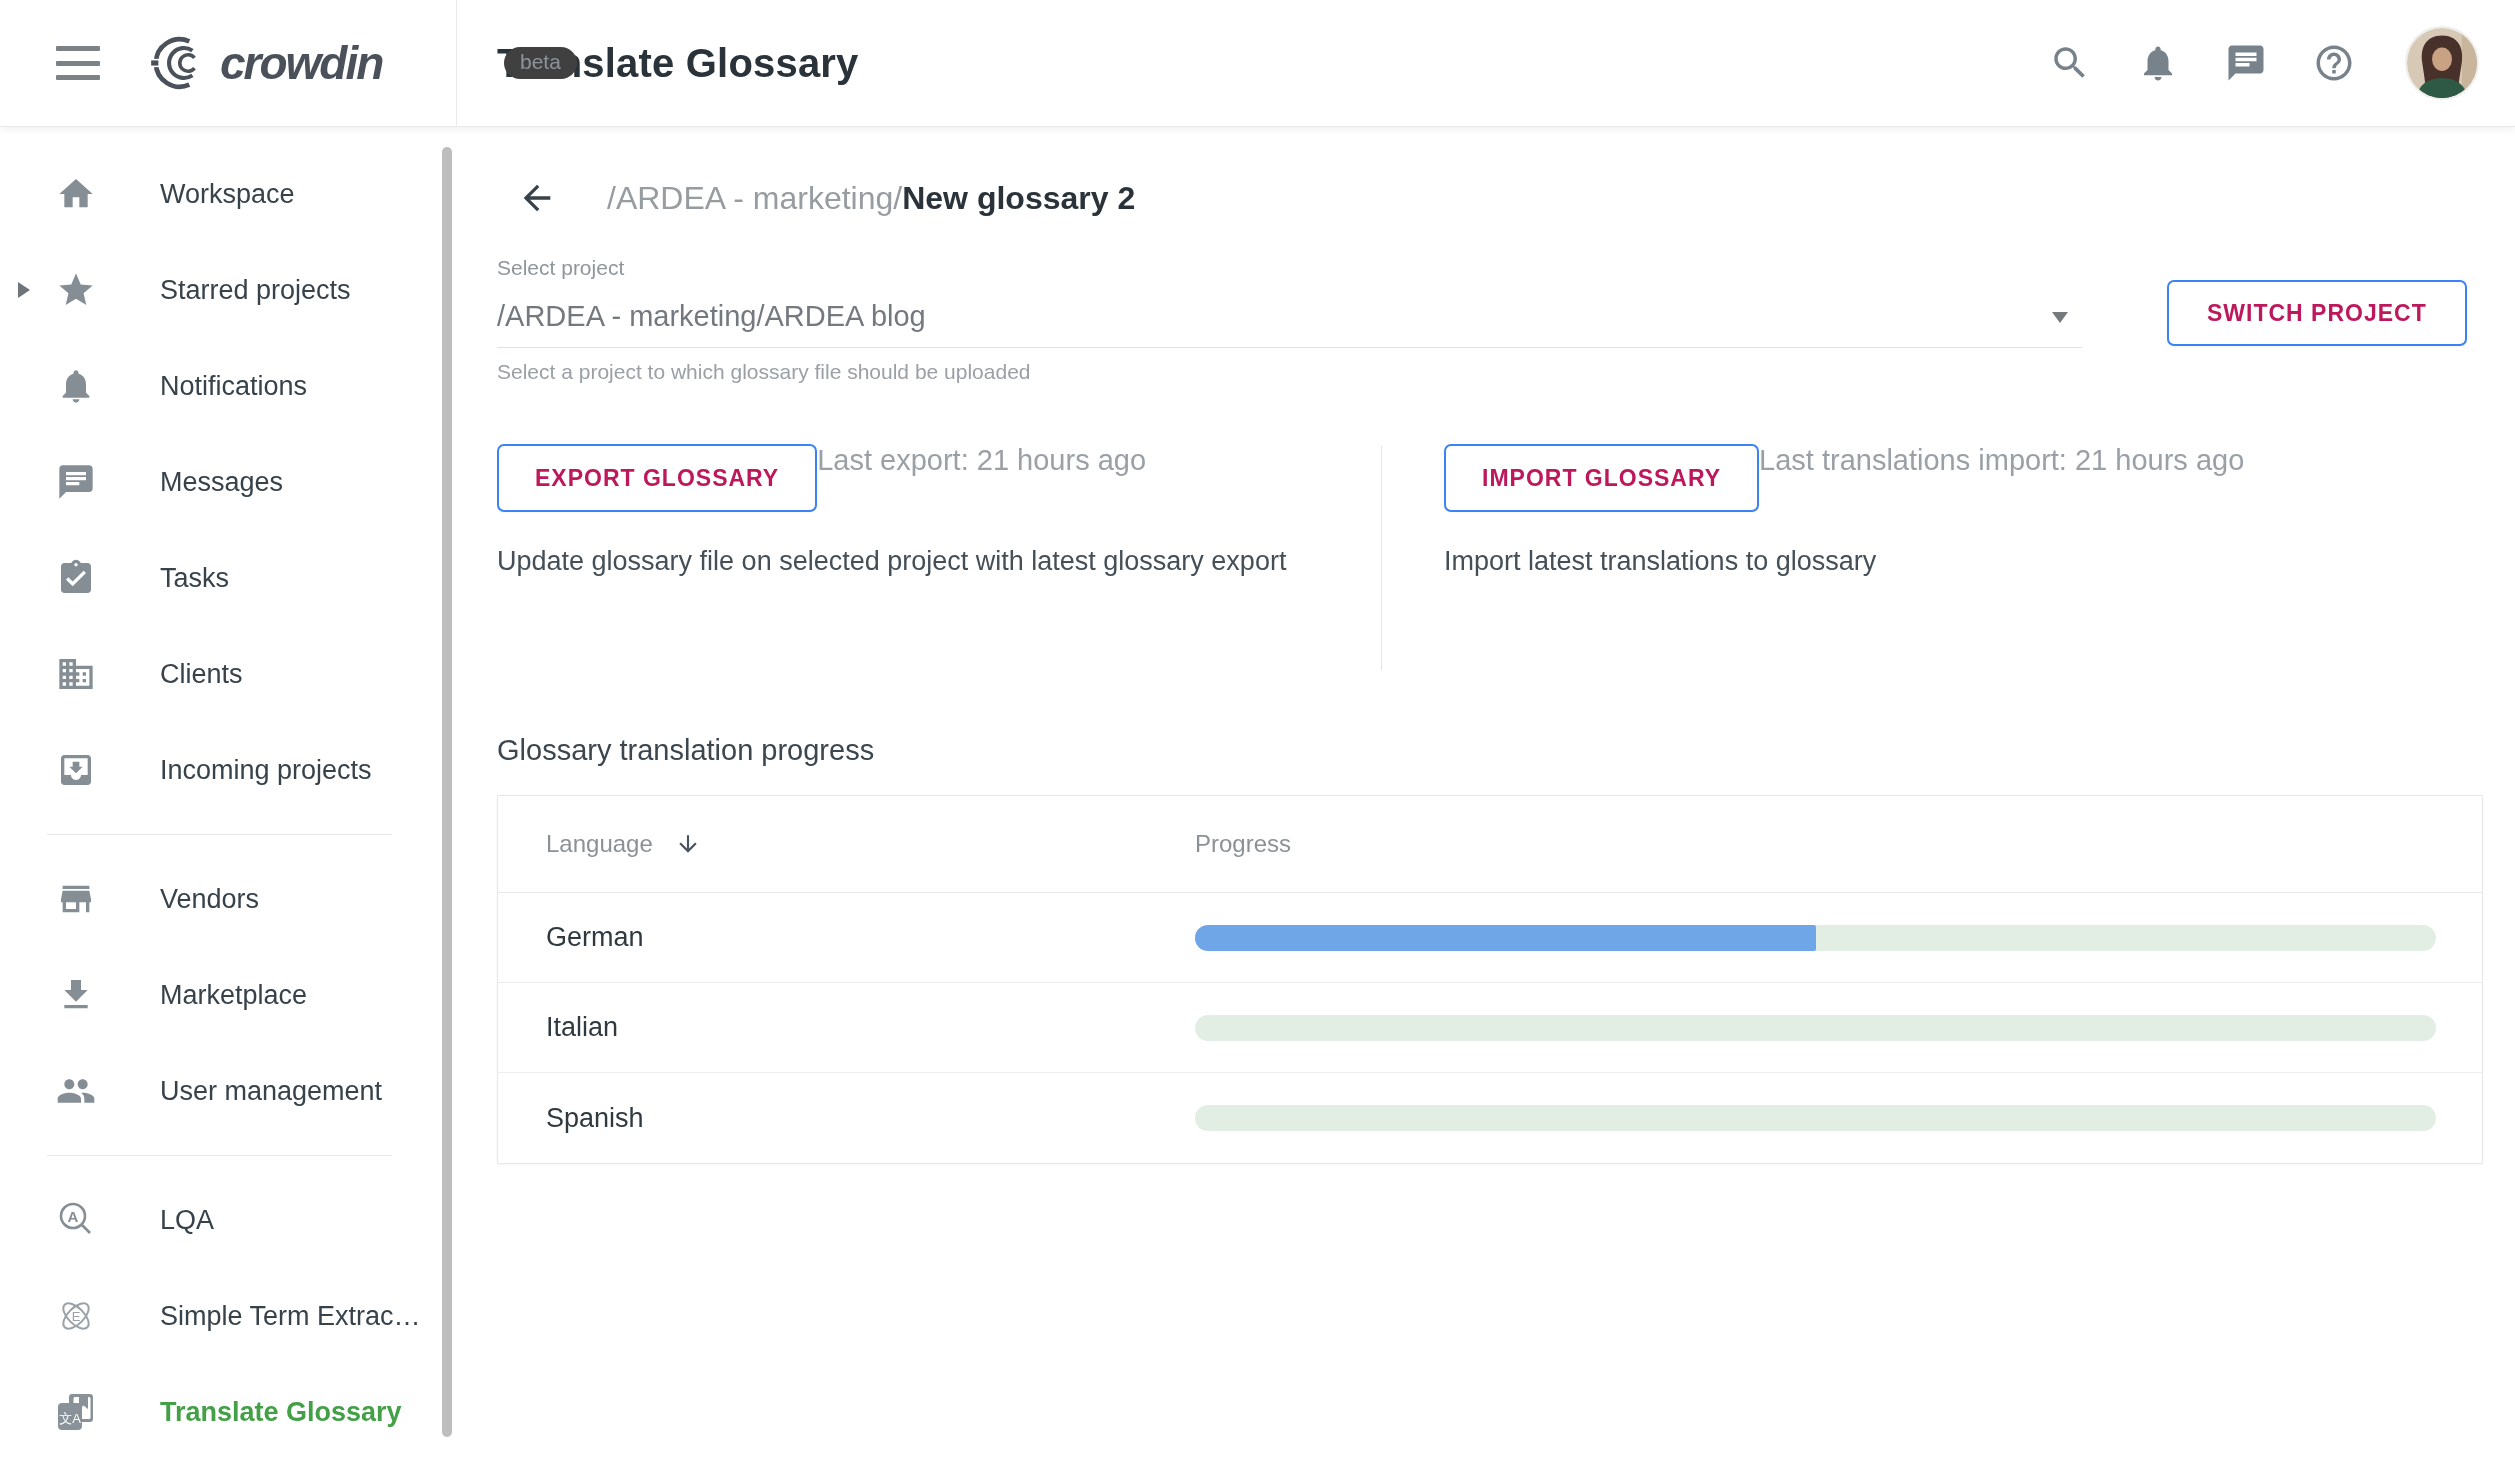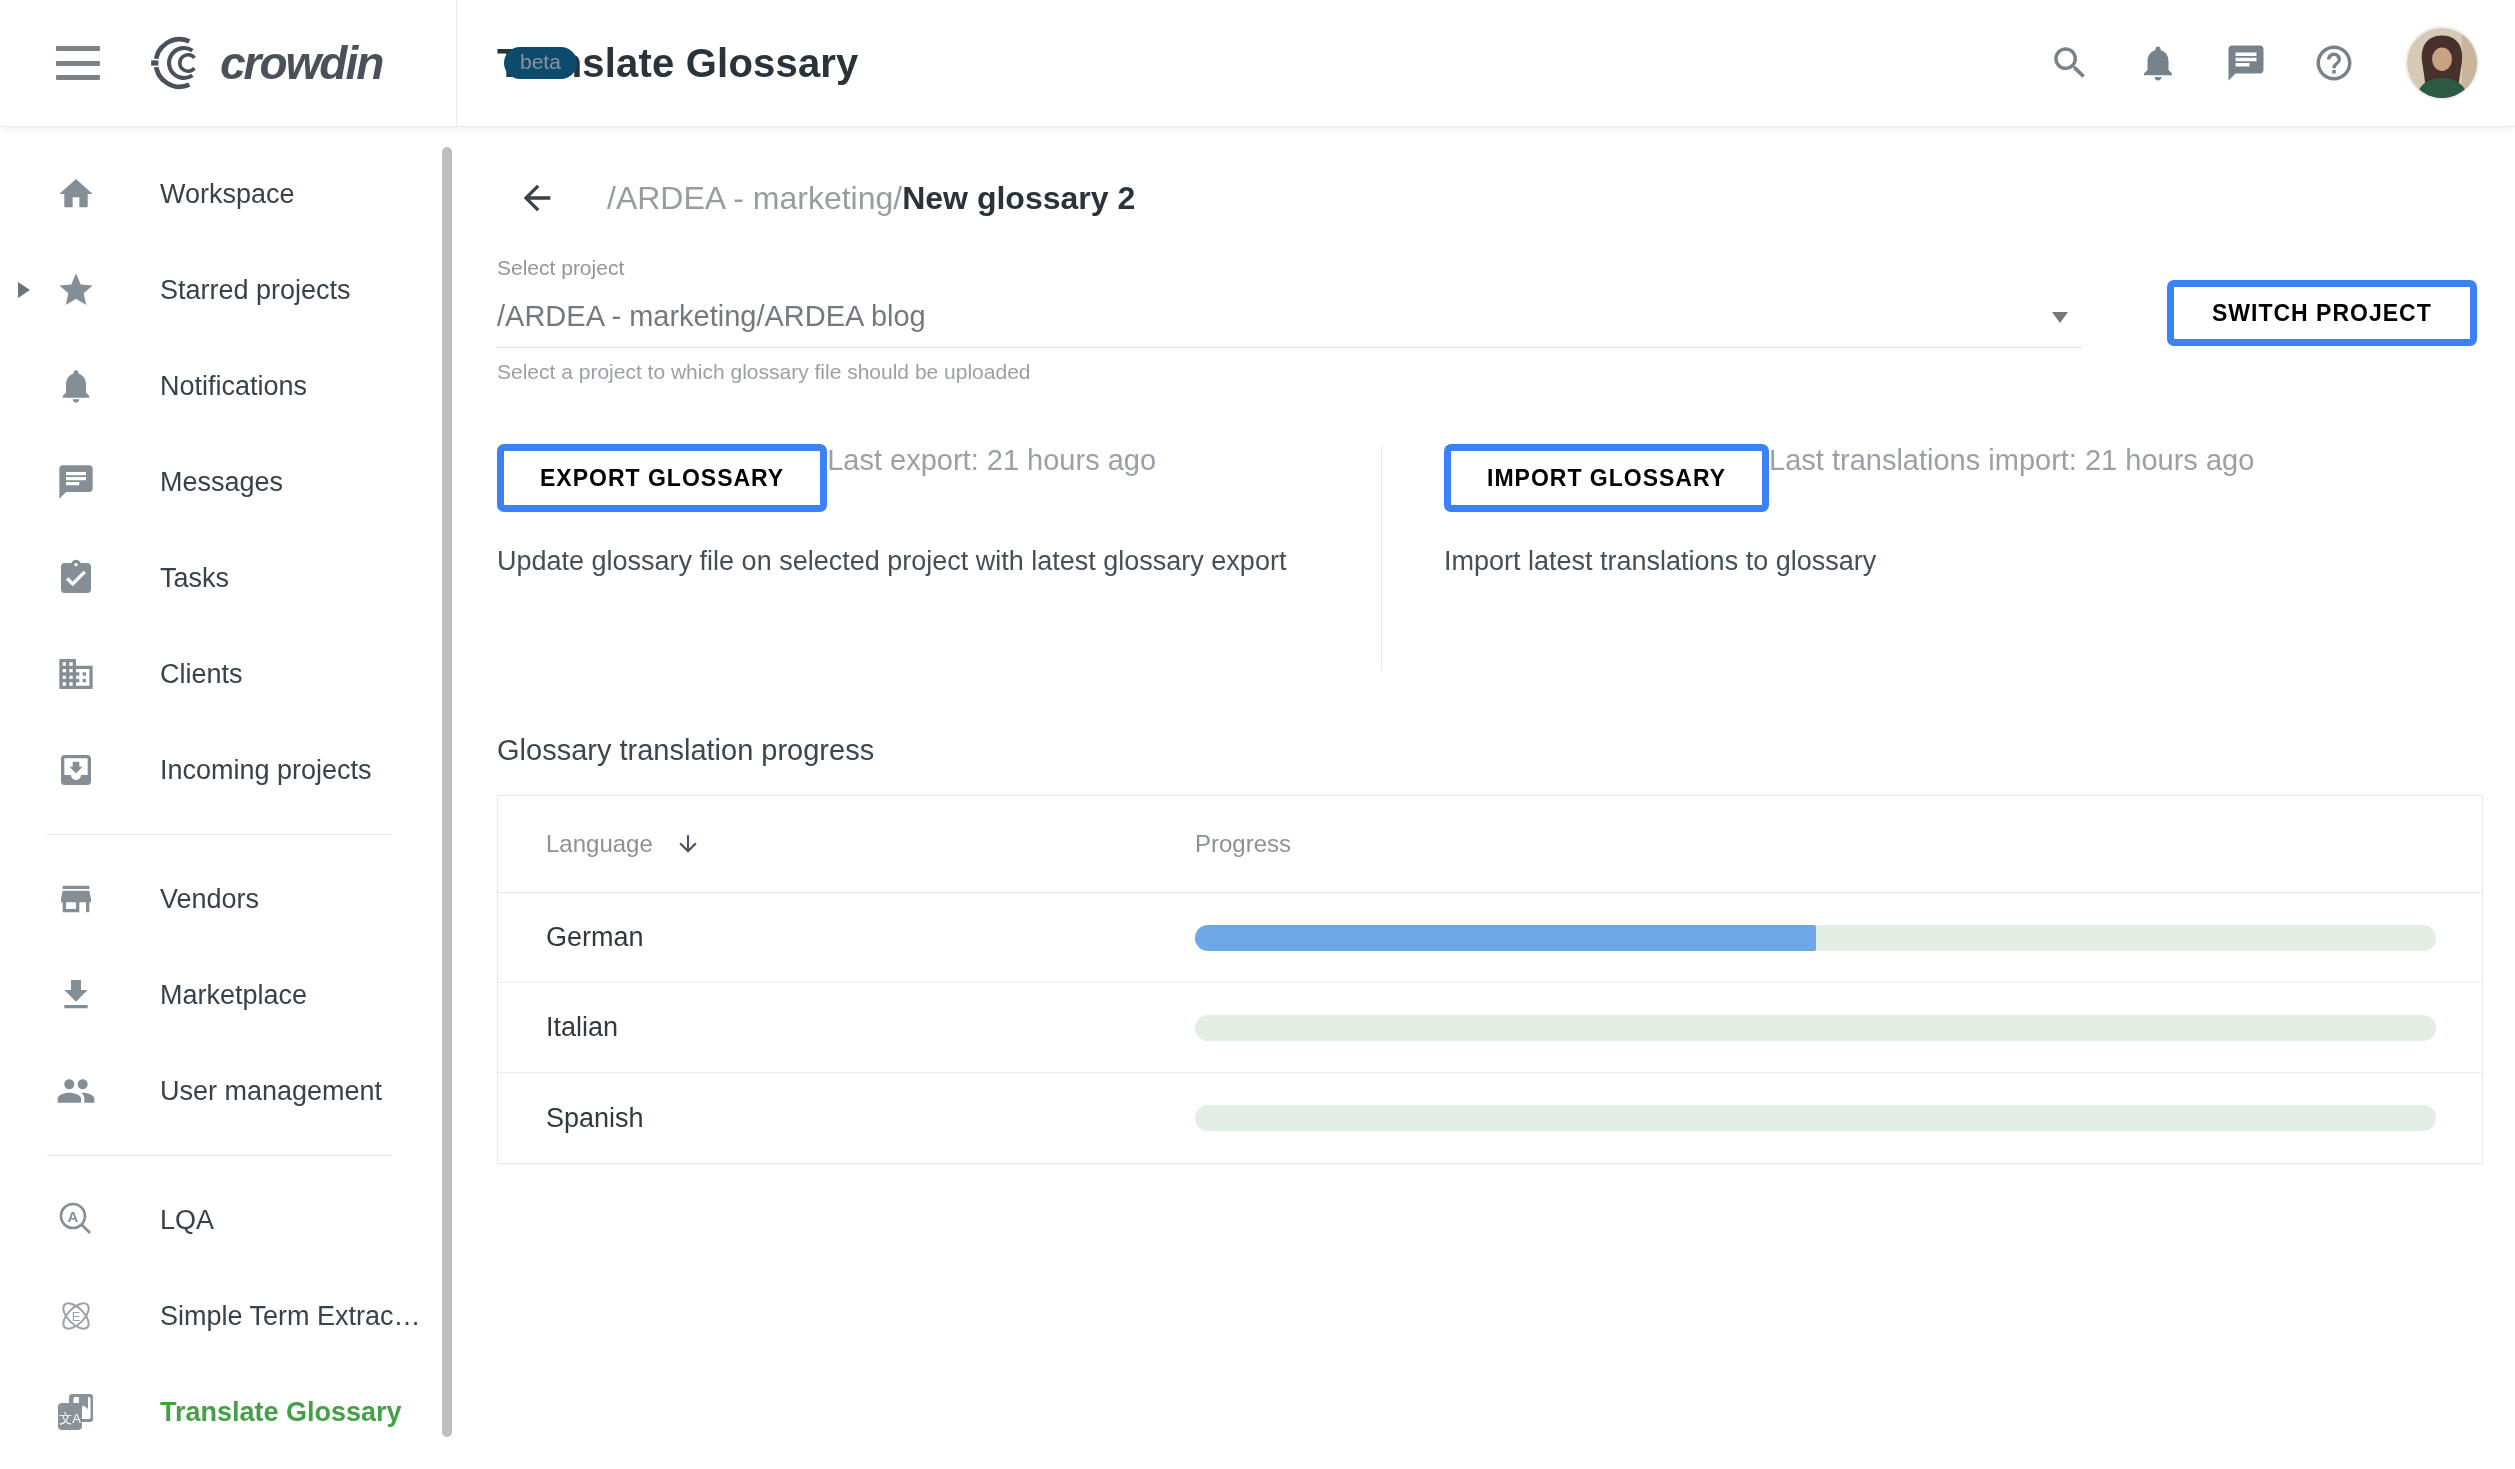--- a/index.html
+++ b/index.html
@@ -10,21 +10,21 @@
   
   .topbar { position:relative; display:flex; height:126px; background:#fff; z-index:5;
             box-shadow:0 1px 0 #e6e8ea, 0 4px 7px rgba(0,0,0,0.055); }
   .topbar-left { position:relative; width:457px; min-width:457px; display:flex; align-items:center;
                  border-right:1px solid #e8eaec; padding-left:56px; }
   .hamburger { width:44px; height:34px; display:flex; flex-direction:column; justify-content:space-between; cursor:pointer; }
   .hamburger span { display:block; width:44px; height:5px; background:#7d8287; border-radius:1px; }
   .logo { display:flex; align-items:center; margin-left:46px; position:relative; }
   .logo-mark { width:66px; height:60px; }
   .logo-text { font-size:46px; font-weight:700; font-style:italic; color:#4b515a; letter-spacing:-2px; margin-left:8px; }
-  .beta-pill { position:absolute; top:14px; left:358px; background:#0c4a6e; color:#8d939b;
+  .beta-pill { position:absolute; top:14px; left:358px; background:#404040; color:#8d939b;
                font-size:21px; padding:3px 16px 5px; border-radius:16px; }
   .topbar-main { flex:1; display:flex; align-items:center; padding:0 36px 0 40px; }
   .page-title { font-size:40px; font-weight:700; color:#2b333a; letter-spacing:0.2px; }
   .topbar-icons { margin-left:auto; display:flex; align-items:center; gap:42px; }
   .icon-btn { width:46px; height:46px; display:flex; align-items:center; justify-content:center; cursor:pointer; }
   .icon-btn svg { width:42px; height:42px; fill:#78828a; }
   .avatar { width:74px; height:74px; border-radius:50%; overflow:hidden; border:2px solid #eee; cursor:pointer; margin-left:6px; }
   .avatar svg { width:100%; height:100%; display:block; }
 
   
@@ -54,21 +54,21 @@
   .project-row { display:flex; margin-top:36px; }
   .select-block { width:1585px; }
   .select-label { font-size:21px; color:#8f969c; }
   .select-field { position:relative; display:flex; align-items:center; height:62px; margin-top:6px;
                   border-bottom:1px solid #dfe1e3; cursor:pointer; }
   .select-value { font-size:29px; color:#74797f; }
   .select-caret { position:absolute; right:14px; top:26px; width:0; height:0;
                   border-top:11px solid #75797d; border-left:8px solid transparent; border-right:8px solid transparent; }
   .select-helper { font-size:21px; color:#9aa0a6; margin-top:12px; }
   .btn { display:inline-flex; align-items:center; justify-content:center; background:#fff;
-         border:7px solid #3b82f6; border-radius:7px; color:#000000; font-weight:700;
+         border:2px solid #3b82f6; border-radius:7px; color:#be185d; font-weight:700;
          font-size:23px; letter-spacing:1px; cursor:pointer; box-shadow:0 1px 2px rgba(0,0,0,0.03); }
   .switch-btn { margin-left:85px; margin-top:24px; height:66px; padding:0 38px; white-space:nowrap; }
 
   .actions-row { display:flex; margin-top:60px; }
   .action-col { }
   .action-col.export { width:884px; }
   .action-col.import { padding-left:62px; }
   .action-top { display:flex; align-items:flex-start; }
   .action-btn { height:68px; padding:0 36px; }
   .action-status { font-size:29px; color:#9aa0a6; white-space:nowrap; }

